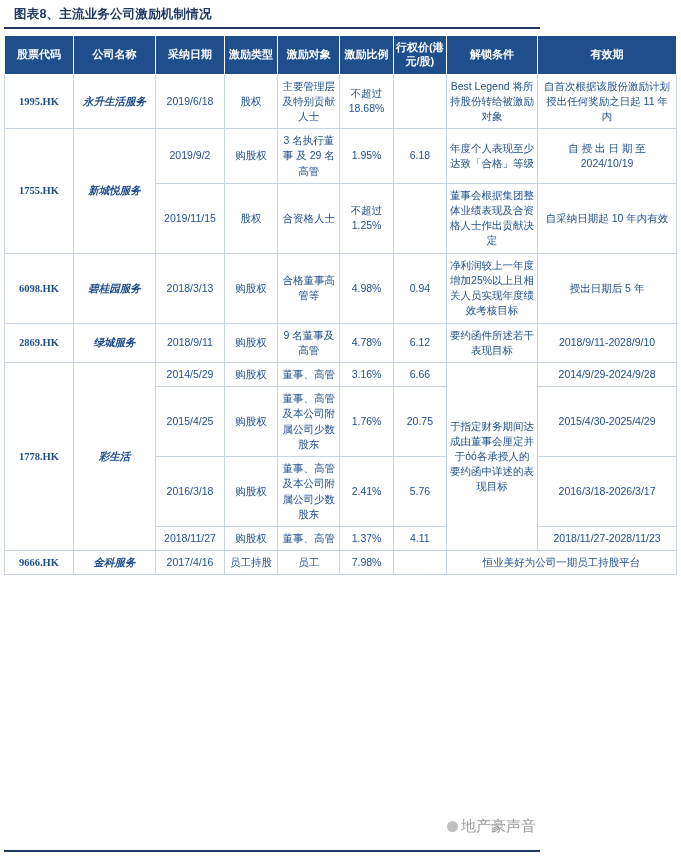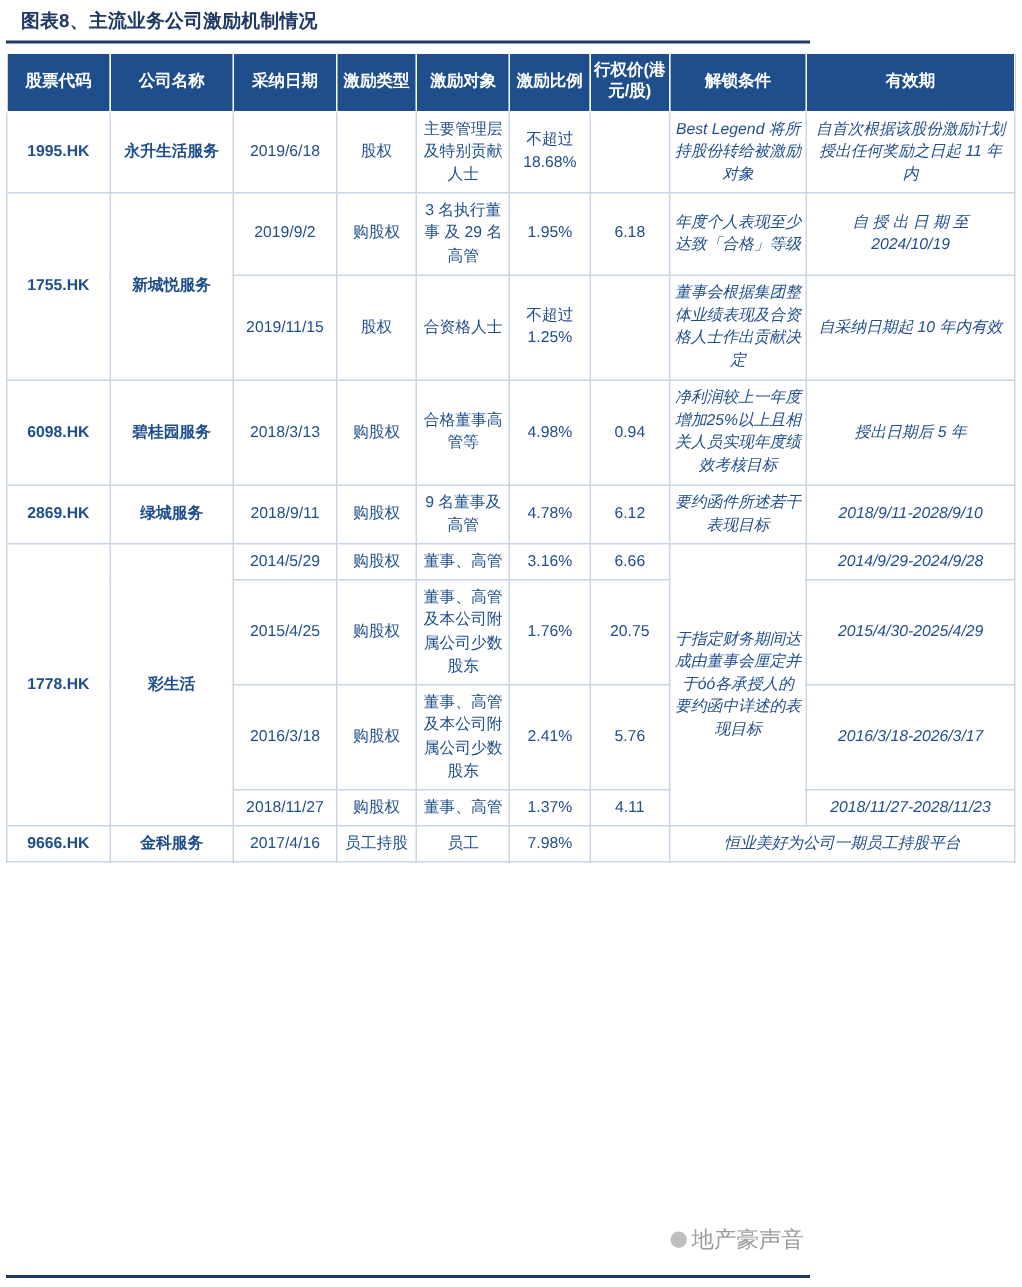--- a/index.html
+++ b/index.html
@@ -52,29 +52,30 @@
     color: #1f4e8c;
     text-align: center;
     vertical-align: middle;
     padding: 4px 3px;
     line-height: 1.45;
   }
   td.code {
     font-weight: bold;
     color: #1f3864;
     font-size: 11px;
+    font-family: Liberation Serif, serif;
   }
   td.company {
     font-weight: bold;
     color: #1f3864;
     font-size: 11px;
+    font-style: italic;
   }
   td.left {
     text-align: center;
-    font-style: italic;
   }
   .bottom-rule {
     position: absolute;
     left: 4px;
     right: 4px;
     bottom: 6px;
     height: 2px;
     background: #1f3864;
   }
   .watermark {

